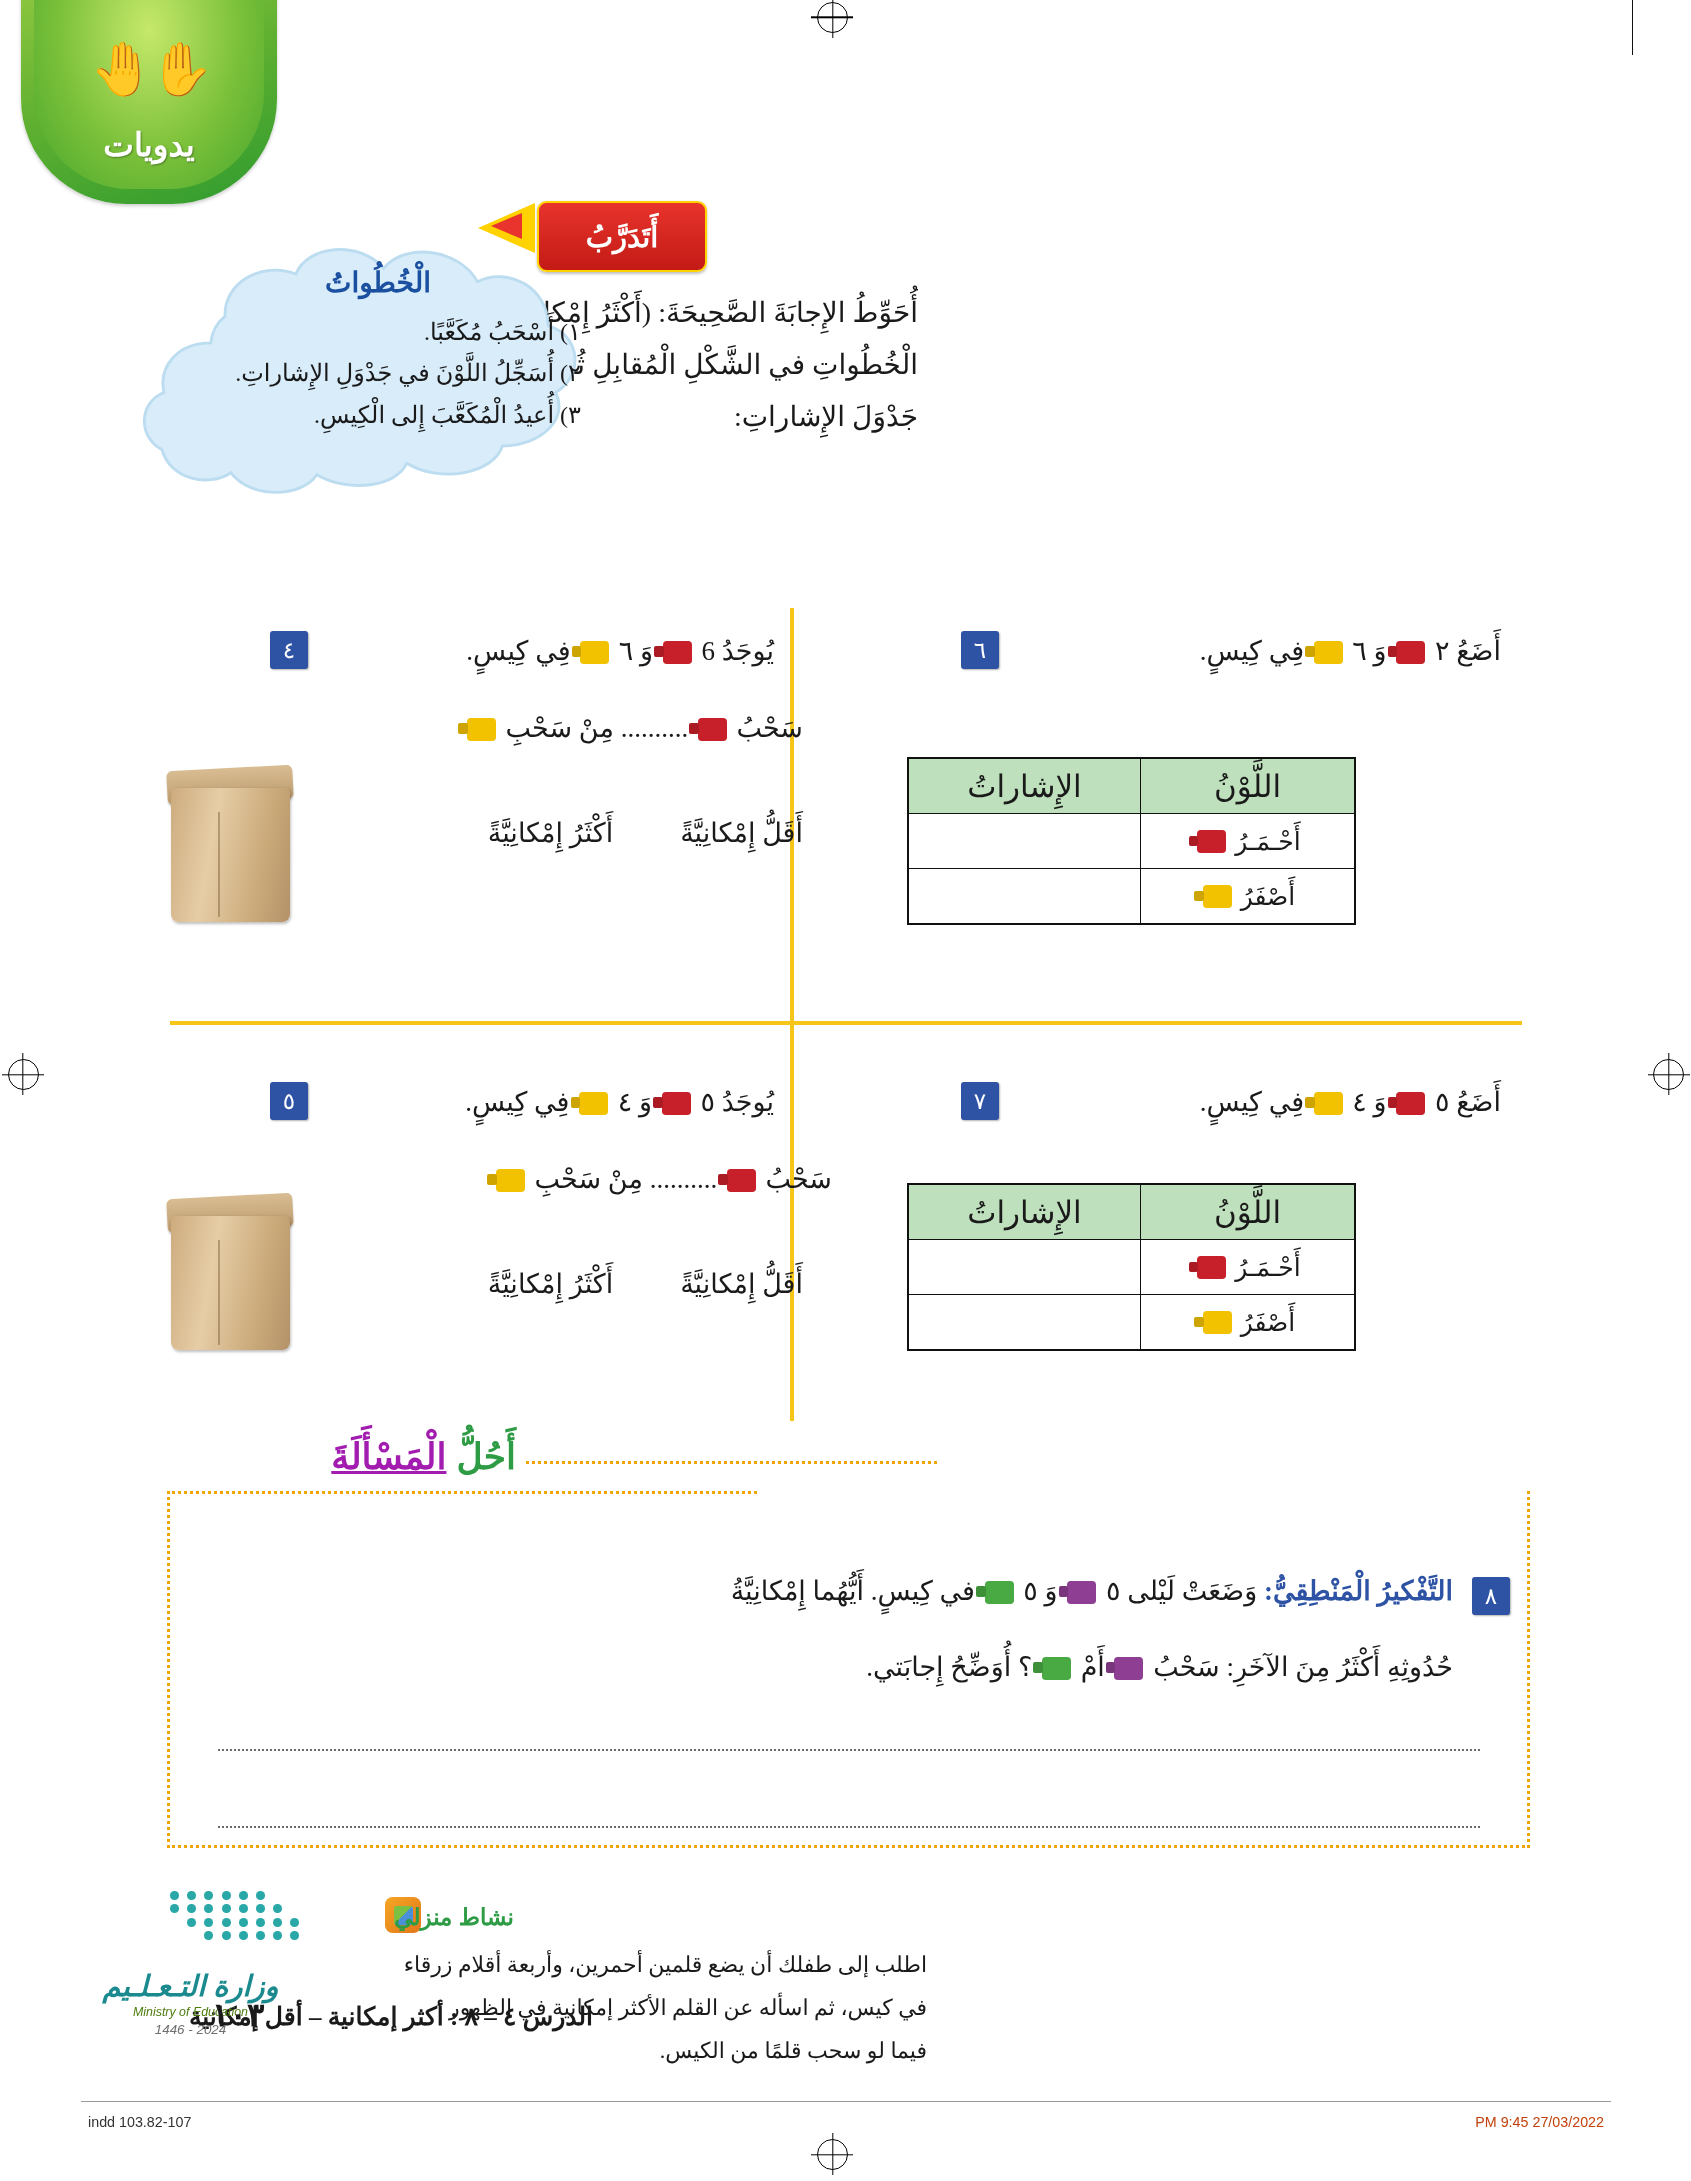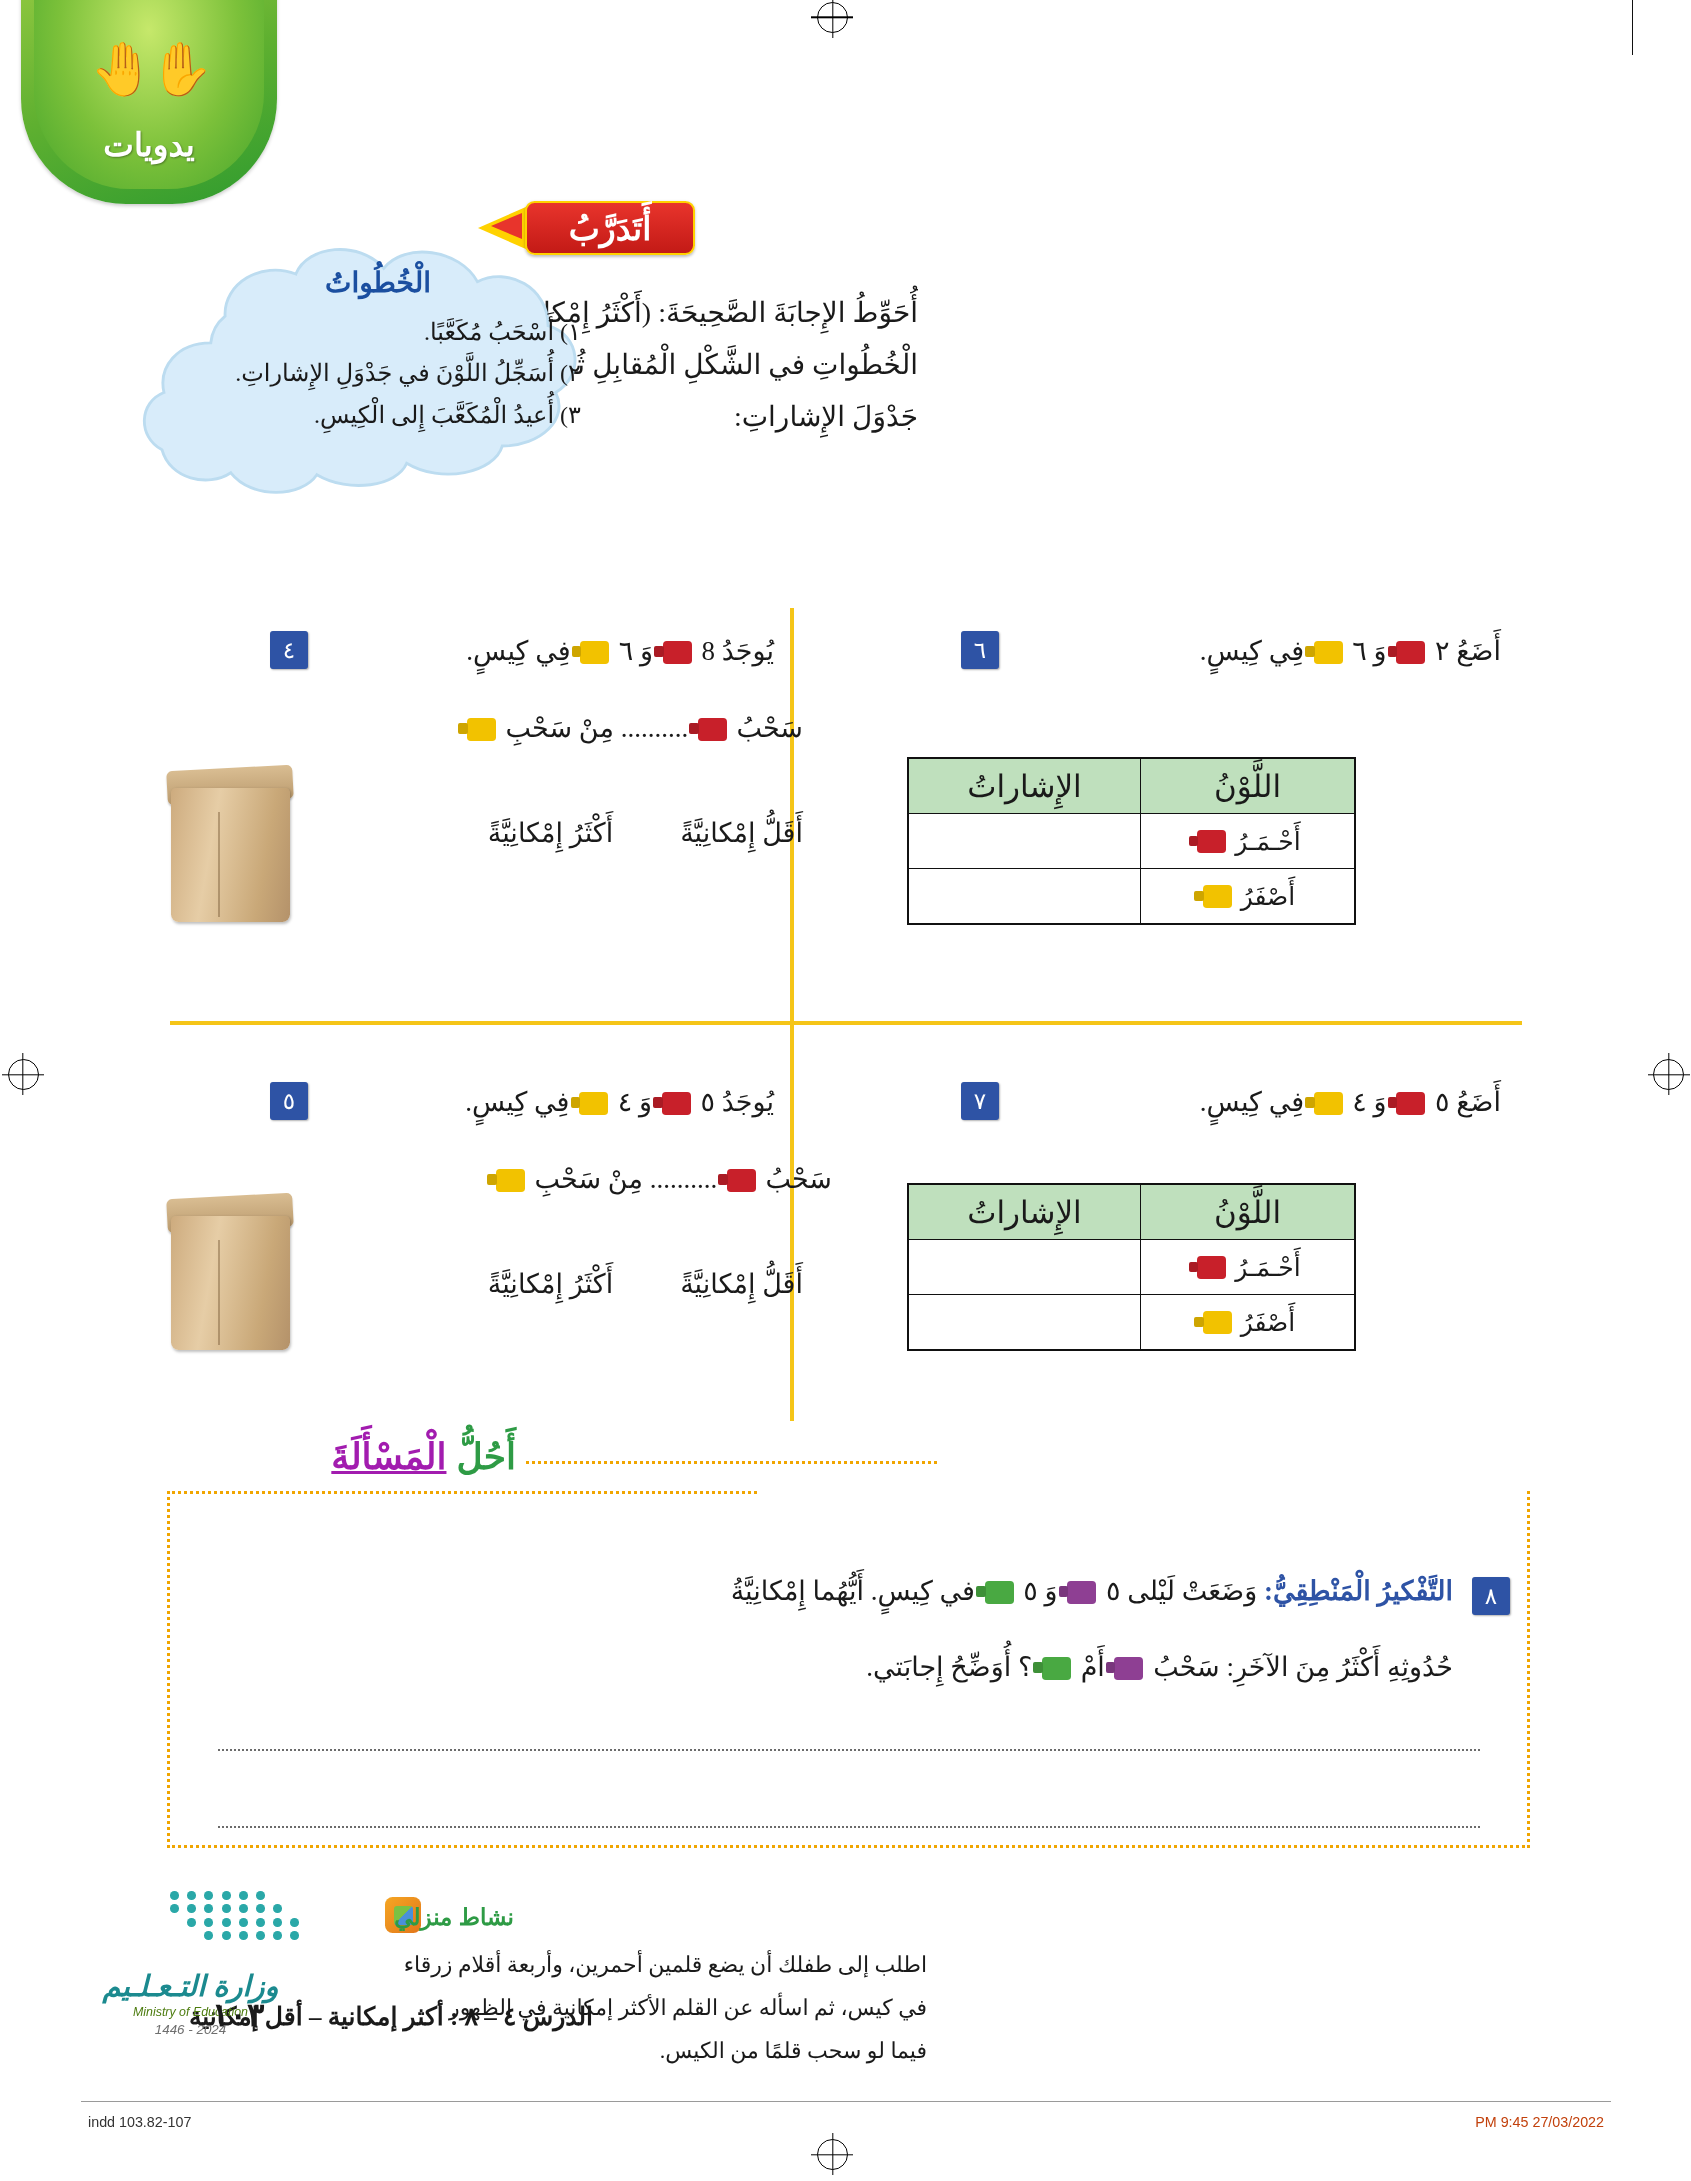--- a/index.html
+++ b/index.html
@@ -81,30 +81,30 @@
   
   .practice-banner {
     position: absolute;
     right: 985px;
     top: 201px;
     width: 229px;
     height: 54px;
   }
   .practice-body {
     position: absolute;
-    right: 12px; top: 0;
-    width: 170px; height: 54px;
+    right: 0; top: 0;
+    width: 170px; height: 71px;
     background: linear-gradient(180deg,#e8342c 0%, #c31a16 100%);
     border: 2.9px solid #ffd200;
     border-radius: 9.6px;
     box-sizing: border-box;
     color: #fff;
     font-family: "Liberation Sans", sans-serif;
     font-weight: bold;
-    font-size: 33px;
+    font-size: 29px;
     display: flex;
     align-items: center;
     justify-content: center;
     box-shadow: 0 1.9px 2.9px rgba(0,0,0,.25);
   }
   .practice-arrow {
     position: absolute;
     left: 0; top: 1.9px;
     width: 0; height: 0;
     border-top: 25px solid transparent;
@@ -469,21 +469,21 @@
       <div>٢) أُسَجِّلُ اللَّوْنَ في جَدْوَلِ الإِشاراتِ.</div>
       <div>٣) أُعيدُ الْمُكَعَّبَ إِلى الْكِيسِ.</div>
     </div>
   </div>
 
   <div class="v-divider" style="left:790px; top:608px; height:813px;"></div>
   <div class="h-divider" style="left:170px; right:170px; top:1021px;"></div>
 
   <div class="qnum" style="right:1384px; top:631px;">٤</div>
   <div class="qtext" style="right:918px; top:626px; width:449px;">
-    <span>يُوجَدُ 8 </span><span class="cube red"></span><span> وَ ٦ </span><span class="cube yellow"></span><span> فِي كِيسٍ.</span>
+    <span>يُوجَدُ 6 </span><span class="cube red"></span><span> وَ ٦ </span><span class="cube yellow"></span><span> فِي كِيسٍ.</span>
   </div>
   <div class="sub-line" style="right:889px; top:712px; width:497px;">
     <span>سَحْبُ </span><span class="cube red"></span><span class="dotted-fill"> .......... مِنْ سَحْبِ </span><span class="cube yellow"></span>
   </div>
   <div class="opt-row" style="right:889px; top:817px;">
     <span>أَقَلُّ إِمْكانِيَّةً</span>
     <span>أَكْثَرُ إِمْكانِيَّةً</span>
   </div>
 
   <div class="qnum" style="right:1384px; top:1082px;">٥</div>

